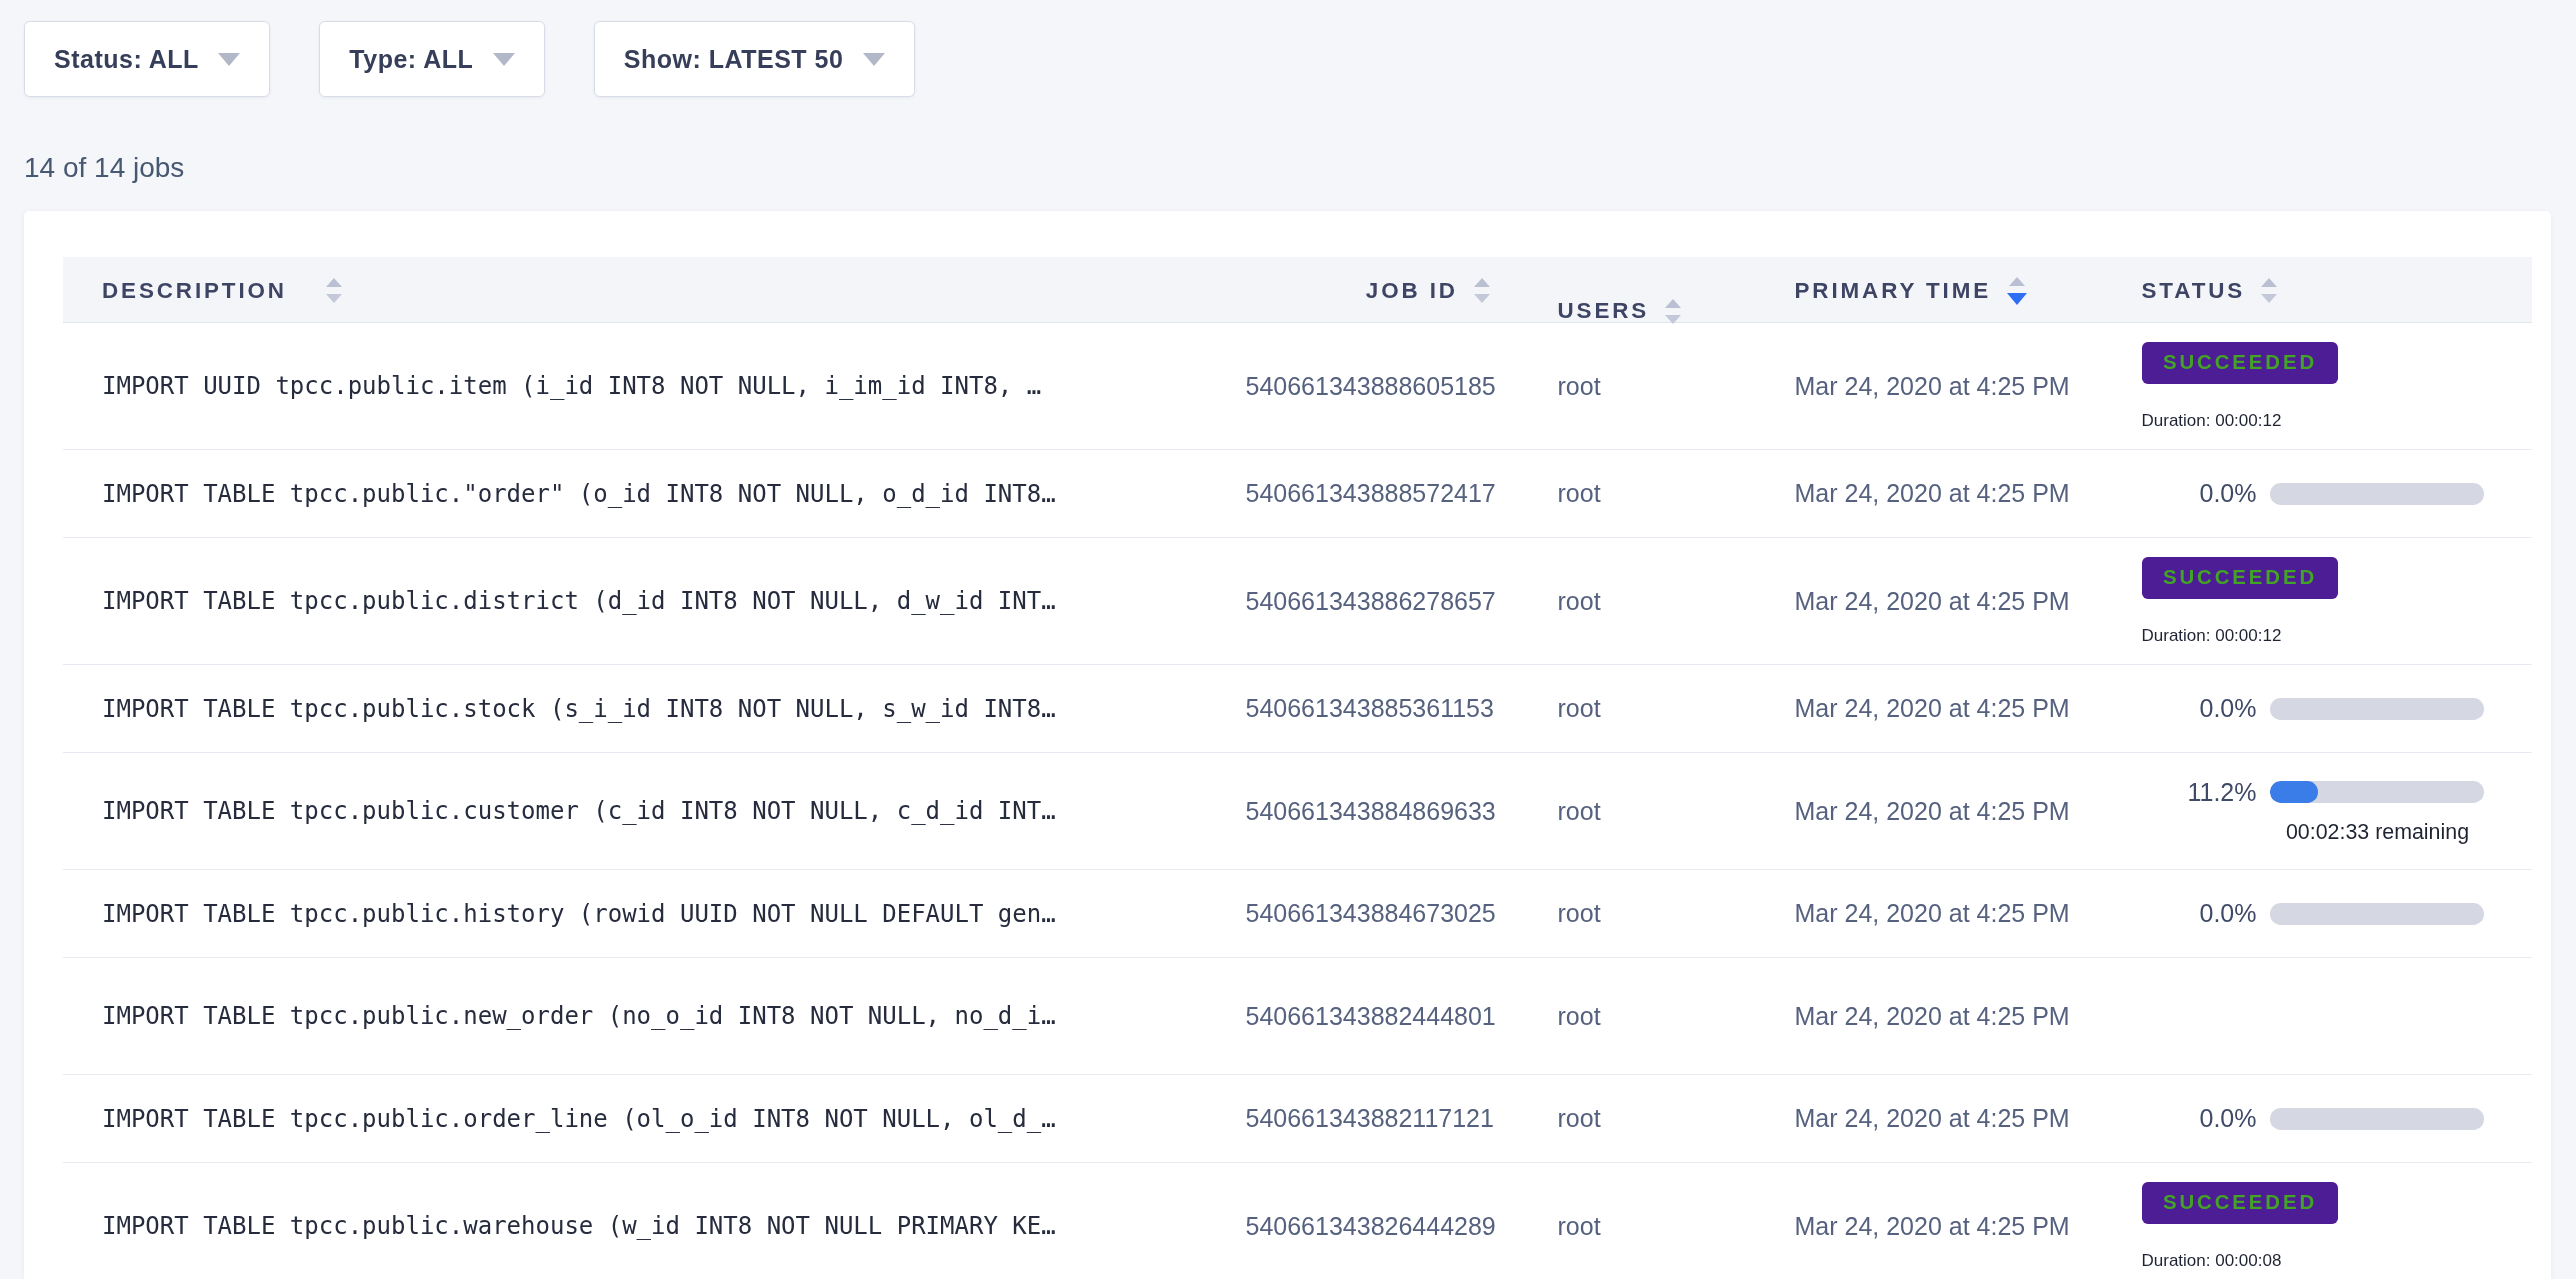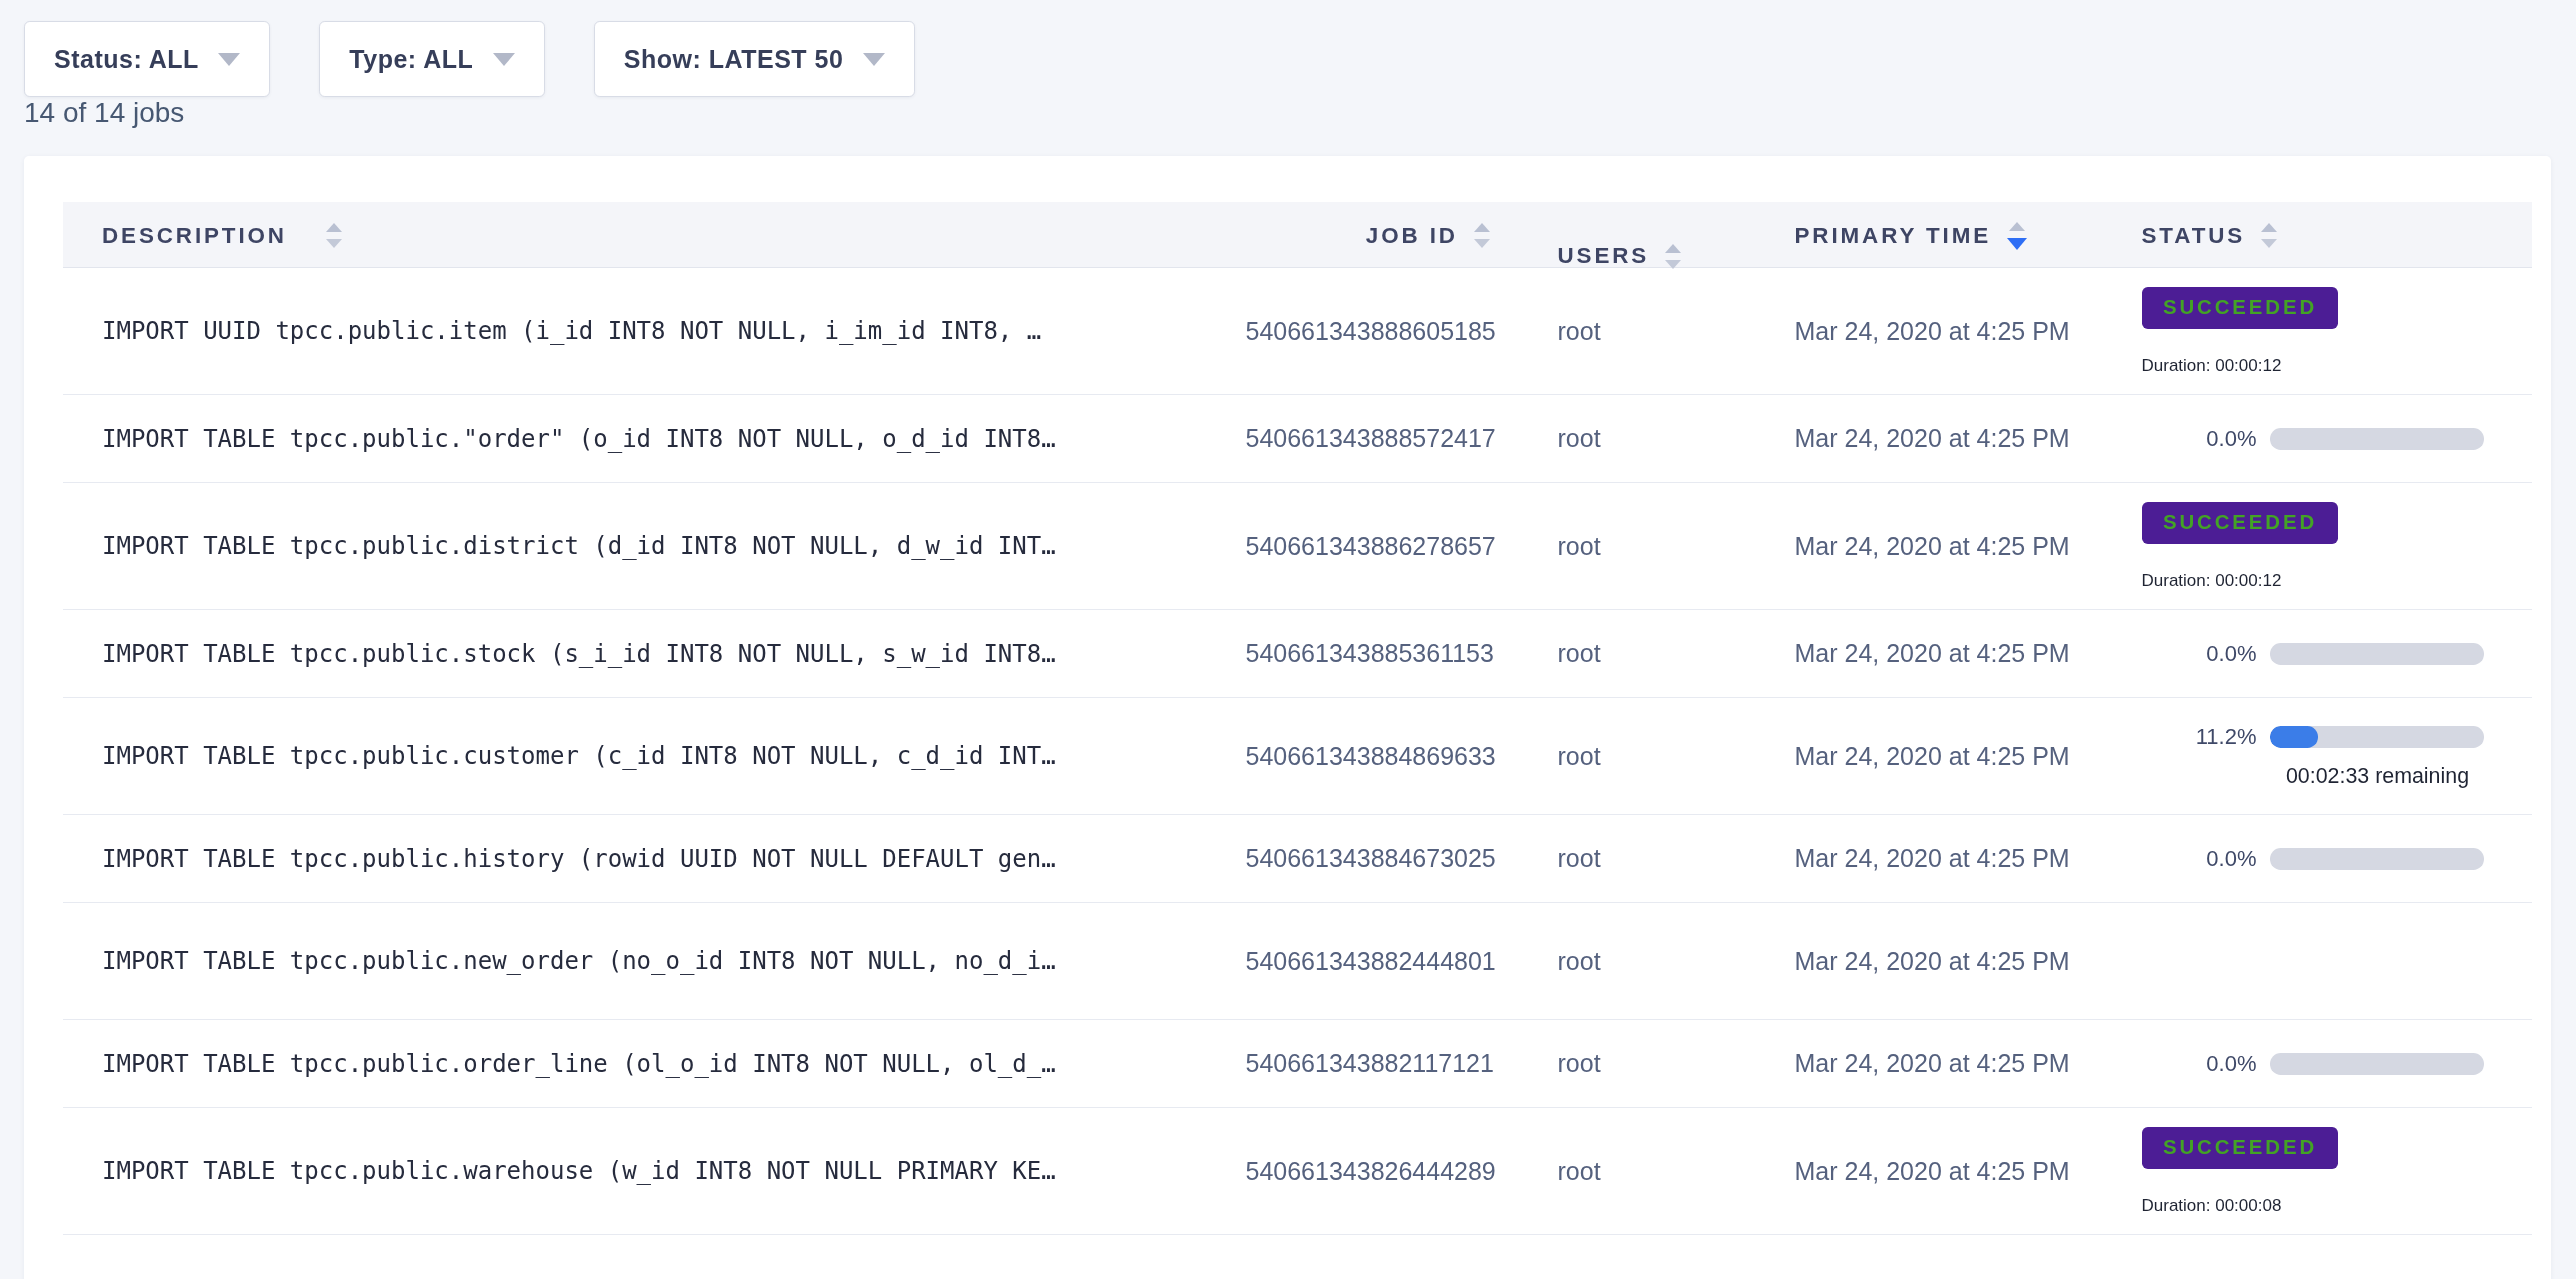--- a/index.html
+++ b/index.html
@@ -29,21 +29,21 @@
     white-space:nowrap;
   }
   .dd-caret {
     width:0; height:0; margin-left:19.5px;
     border-left:11.7px solid transparent;
     border-right:11.7px solid transparent;
     border-top:13.6px solid #b2b8c8;
   }
 
   
-  .jobs-count { font-size:28px; color:#475872; }
+  .jobs-count { margin-top:55px; font-size:28px; color:#475872; }
 
   
   .card {
     margin-top:27px;
     width:2527px;
     height:1231px;
     background:#ffffff;
     border-radius:4.9px;
     box-shadow:0 1.9px 5.8px rgba(40,50,80,.06);
     padding:46px 19.5px 0 39px;
@@ -112,21 +112,21 @@
   
   .status-succeeded .badge {
     display:inline-block;
     background:#4c1d95; color:#43a325;
     font-size:20.4px; font-weight:bold; letter-spacing:2.9px;
     padding:9.7px 21.4px; border-radius:5.8px;
   }
   .status-succeeded .duration { margin-top:27px; font-size:17px; color:#1f2433; }
 
   .progress-line { display:flex; align-items:center; }
-  .pct { width:115px; text-align:right; font-size:22px; color:#3f4968; }
+  .pct { width:115px; text-align:right; font-size:25px; color:#3f4968; }
   .bar {
     width:214px; height:21.4px; margin-left:13.6px;
     background:#d5d8e2; border-radius:10.7px; overflow:hidden;
   }
   .fill { height:100%; background:#3b7de8; border-radius:10.7px; }
   .remaining { margin-left:129px; width:214px; text-align:center; margin-top:13.6px; font-size:21.4px; color:#1f2433; }
 </style>
 </head>
 <body>
 

